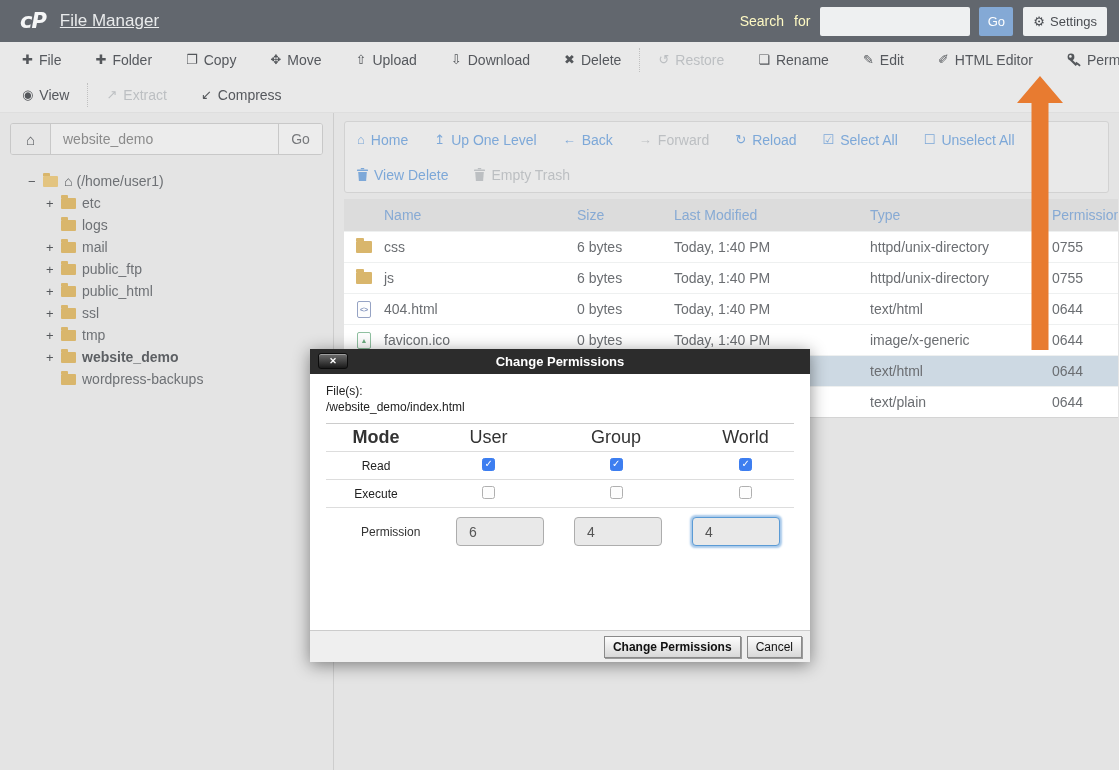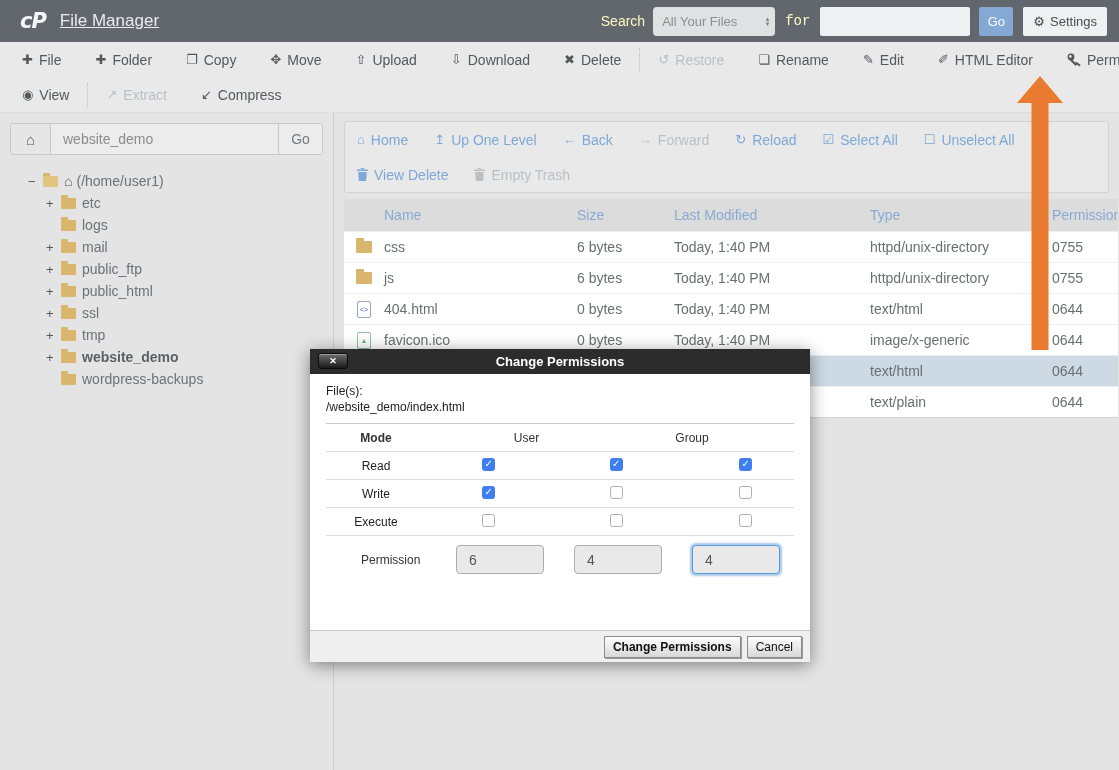--- a/index.html
+++ b/index.html
@@ -21,21 +21,21 @@
   .app-title { font-size:17px; color:#e9ebec; font-weight:normal;text-decoration:underline; }
   .topbar .spacer { flex:1; }
   .search-label, .for-label { font-size:14px; color:#fef9c3; }
   .scope-select {
     width:122px; height:29px; background:#dfe1e3; border-radius:4px;
     margin-left:8px; display:flex; align-items:center; padding:0 6px 0 9px;
     color:#8b9095; font-size:13px; cursor:default;
   }
   .scope-select .val { flex:1; white-space:nowrap; overflow:hidden; }
   .stepper { display:flex; flex-direction:column; line-height:5px; font-size:7px; color:#7c8186; }
-  .for-label { margin:0 10px;font-family:Liberation Mono, monospace; }
+  .for-label { margin:0 10px; }
   .search-input {
     width:150px; height:29px; border:none; border-radius:2px; background:#eef0f1;
     font-size:13px; padding:0 8px; color:#444; outline:none;
   }
   .go-btn {
     width:34px; height:29px; background:#84a9d5; color:#fff; font-size:13px;
     border:none; border-radius:2px; margin-left:9px; cursor:pointer;
   }
   .settings-btn {
     height:29px; background:#eef0f1; color:#4a4d52; font-size:13px; border:none;
@@ -134,21 +134,21 @@
     position:absolute; left:8px; top:4px; width:30px; height:16px; border-radius:3px;
     background:linear-gradient(#6d6d6d,#1a1a1a); border:1px solid #0c0c0c; color:#fff;
     font-size:9px; font-weight:bold; line-height:13px; cursor:pointer;
     box-shadow:inset 0 1px 0 rgba(255,255,255,.35);
   }
   .modal-body { flex:1; padding:10px 16px 0 16px; font-size:12px; color:#222; overflow:hidden; }
   .files-label, .file-path { line-height:1.3; }
   .perm-table { margin-top:8px; border-top:1px solid #ccc; }
   .pt-row { display:grid; grid-template-columns:100px 125px 130px 129px; align-items:center; height:28px; border-bottom:1px solid #ddd; }
   .pt-row > div { text-align:center; }
-  .pt-head { font-size:12px; color:#333;gap:38px; }
+  .pt-head { font-size:18px; color:#333; }
   .pt-head .mode { font-weight:bold; }
   .cb {
     width:13px; height:13px; border:1px solid #b0b0b0; border-radius:2.5px;
     background:#fdfdfd; display:inline-block; cursor:pointer; position:relative;
   }
   .cb.on { background:#3d7ef0; border-color:#3d7ef0; }
   .cb.on::after {
     content:"✓"; color:#fff; font-size:10px; font-weight:bold; position:absolute;
     left:1.5px; top:-0.5px;
   }
@@ -171,27 +171,20 @@
   .sys-btn.primary { font-weight:bold; }
 </style>
 </head>
 <body>
 
 <div class="topbar">
   <span class="logo">cP</span>
   <span class="app-title">File Manager</span>
   <span class="spacer"></span>
   <span class="search-label">Search</span>
-  <div class="scope-select">
-    <span class="val">All Your Files</span>
-    <span class="stepper">
-        <span>▴</span>
-        <span>▾</span>
-      </span>
-  </div>
   <span class="for-label">for</span>
   <input class="search-input" value="" style="">
   <button class="go-btn">Go</button>
   <button class="settings-btn">
     <span>⚙</span>
     <span>Settings</span>
   </button>
 </div>
 
 <div class="toolbar">
@@ -476,26 +469,20 @@
         <div>Group</div>
         <div>World</div>
       </div>
       <div class="pt-row">
         <div>Read</div>
         <div><span class="cb on"></span></div>
         <div><span class="cb on"></span></div>
         <div><span class="cb on"></span></div>
       </div>
       <div class="pt-row">
-        <div>Write</div>
-        <div><span class="cb on"></span></div>
-        <div><span class="cb"></span></div>
-        <div><span class="cb"></span></div>
-      </div>
-      <div class="pt-row">
         <div>Execute</div>
         <div><span class="cb"></span></div>
         <div><span class="cb"></span></div>
         <div><span class="cb"></span></div>
       </div>
     </div>
     <div class="perm-inputs">
       <span class="p-label">Permission</span>
       <input class="perm-input" value="6" style="">
       <input class="perm-input" value="4" style="">

